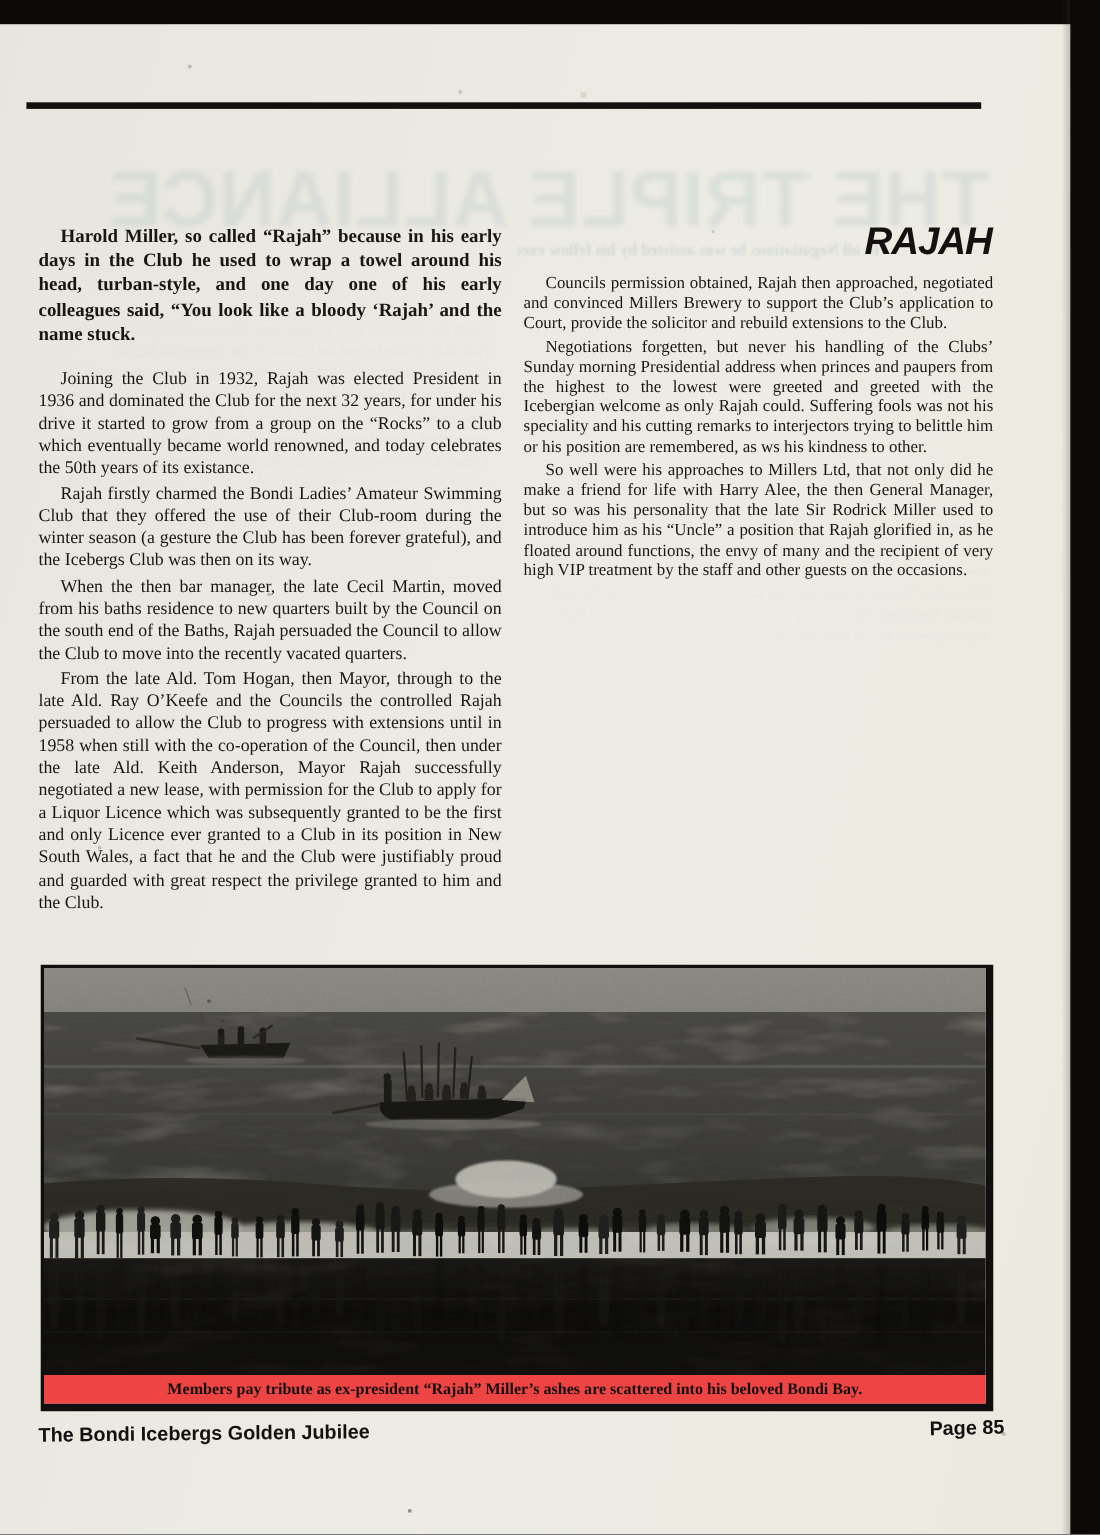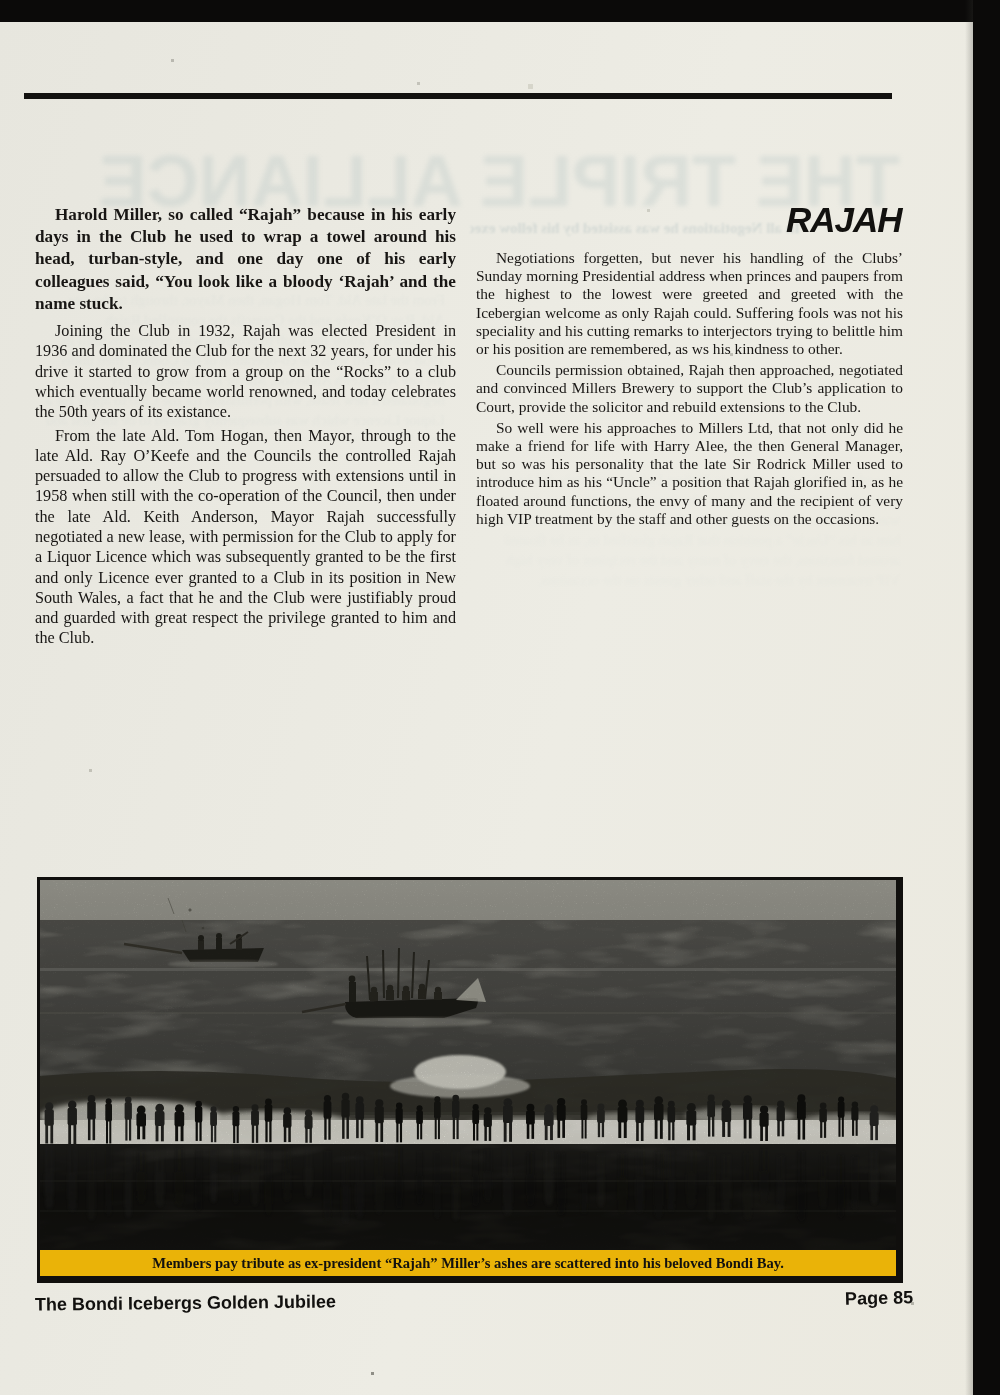--- a/index.html
+++ b/index.html
@@ -16,32 +16,32 @@
 
   .title-wrap{position:absolute;left:40px;top:116px;width:850px;height:86px;}
   .title-text{font-family:"Liberation Sans",sans-serif;font-weight:bold;fill:#12110f;font-size:88px;}
   .kicker{position:absolute;left:786px;top:200px;width:110px;text-align:left;
     font-family:"Liberation Sans",sans-serif;font-weight:bold;font-style:italic;
     font-size:35px;letter-spacing:-1px;color:#12110f;}
 
   .col{position:absolute;text-align:justify;}
   .col p{margin:0 0 3px 0;text-indent:20px;}
   .col-left{left:35px;top:204px;width:421px;font-size:16.2px;line-height:20.3px;}
-  .col-left p.lead{font-weight:bold;font-size:17.2px;line-height:22.2px;margin-bottom:6px;}
+  .col-left p.lead{font-weight:bold;font-size:17.2px;line-height:22.2px;margin-bottom:19px;}
   .col-right{left:476px;top:249px;width:427px;font-size:15.4px;line-height:18.2px;}
 
   figure.photo{
     position:absolute;left:37px;top:877px;width:866px;height:406px;margin:0;
     box-sizing:border-box;border:3px solid #100f0d;border-right-width:7px;border-bottom-width:7px;
     background:#f5f3ea;
   }
   figure.photo svg{display:block;}
   figcaption{
     height:26px;display:flex;align-items:center;justify-content:center;
-    background:#eab308;font-weight:bold;font-size:14.6px;color:#12110f;white-space:nowrap;
+    background:#ef4444;font-weight:bold;font-size:14.6px;color:#12110f;white-space:nowrap;
   }
 
   .footer-left{position:absolute;left:35px;top:1293px;
     font-family:"Liberation Sans",sans-serif;font-weight:bold;font-size:18px;color:#12110f;
     transform:rotate(-0.6deg);}
   .footer-right{position:absolute;left:845px;top:1288px;
     font-family:"Liberation Sans",sans-serif;font-weight:bold;font-size:18px;color:#12110f;
     transform:rotate(-1.2deg);}
 
   
@@ -76,26 +76,28 @@
   <div class="ghost ghost-block2">So well were his approaches to Millers Ltd, that not only did he make a friend for life with Harry Alee, the then General Manager, but so was his personality that the late Sir Rodrick Miller used to introduce him as his “Uncle” a position that Rajah glorified in, as he floated around functions, the envy of many and the recipient of very high VIP treatment by the staff and other guests on the occasions.</div>
 
   <div class="rule"></div>
 
 
   <div class="kicker">RAJAH</div>
 
   <div class="col col-left">
     <p class="lead">Harold Miller, so called “Rajah” because in his early days in the Club he used to wrap a towel around his head, turban-style, and one day one of his early colleagues said, “You look like a bloody ‘Rajah’ and the name stuck.</p>
     <p>Joining the Club in 1932, Rajah was elected President in 1936 and dominated the Club for the next 32 years, for under his drive it started to grow from a group on the “Rocks” to a club which eventually became world renowned, and today celebrates the 50th years of its existance.</p>
+    <p>Rajah firstly charmed the Bondi Ladies’ Amateur Swimming Club that they offered the use of their Club-room during the winter season (a gesture the Club has been forever grateful), and the Icebergs Club was then on its way.</p>
+    <p>When the then bar manager, the late Cecil Martin, moved from his baths residence to new quarters built by the Council on the south end of the Baths, Rajah persuaded the Council to allow the Club to move into the recently vacated quarters.</p>
     <p>From the late Ald. Tom Hogan, then Mayor, through to the late Ald. Ray O’Keefe and the Councils the controlled Rajah persuaded to allow the Club to progress with extensions until in 1958 when still with the co-operation of the Council, then under the late Ald. Keith Anderson, Mayor Rajah successfully negotiated a new lease, with permission for the Club to apply for a Liquor Licence which was subsequently granted to be the first and only Licence ever granted to a Club in its position in New South Wales, a fact that he and the Club were justifiably proud and guarded with great respect the privilege granted to him and the Club.</p>
   </div>
 
   <div class="col col-right">
+    <p>Councils permission obtained, Rajah then approached, negotiated and convinced Millers Brewery to support the Club’s application to Court, provide the solicitor and rebuild extensions to the Club.</p>
     <p>Negotiations forgetten, but never his handling of the Clubs’ Sunday morning Presidential address when princes and paupers from the highest to the lowest were greeted and greeted with the Icebergian welcome as only Rajah could. Suffering fools was not his speciality and his cutting remarks to interjectors trying to belittle him or his position are remembered, as ws his kindness to other.</p>
-    <p>Councils permission obtained, Rajah then approached, negotiated and convinced Millers Brewery to support the Club’s application to Court, provide the solicitor and rebuild extensions to the Club.</p>
     <p>So well were his approaches to Millers Ltd, that not only did he make a friend for life with Harry Alee, the then General Manager, but so was his personality that the late Sir Rodrick Miller used to introduce him as his “Uncle” a position that Rajah glorified in, as he floated around functions, the envy of many and the recipient of very high VIP treatment by the staff and other guests on the occasions.</p>
   </div>
 
   <figure class="photo">
     <svg id="photo-art" width="856" height="370" viewBox="0 0 856 370" preserveAspectRatio="none">
       <defs>
         <linearGradient id="seaG" x1="0" y1="0" x2="0" y2="1">
           <stop offset="0" stop-color="#aeada3"></stop>
           <stop offset="0.55" stop-color="#93928a"></stop>
           <stop offset="1" stop-color="#787870"></stop>

